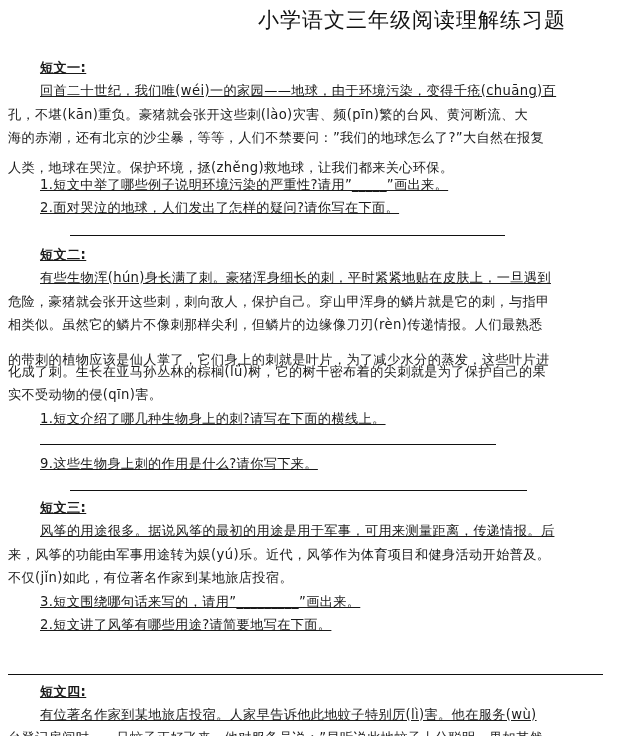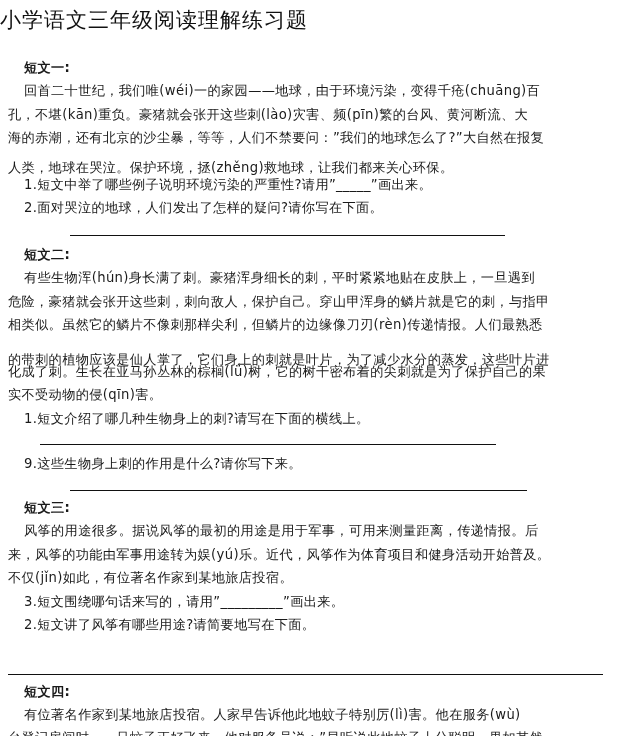--- a/index.html
+++ b/index.html
@@ -1,22 +1,22 @@
 <!DOCTYPE html>
 <html><head>
   <meta charset="utf-8">
   <style>
     html, body { margin: 0; padding: 0; background: #ffffff; }
     body { width: 632px; height: 736px; position: relative; overflow: hidden;
            font-family: "DejaVu Sans", "Liberation Sans", sans-serif; color: #1a1a1a; }
-    .title { position: absolute; left: 0; width: 566px; top: 6px; text-align: left;
+    .title { position: absolute; left: 0; width: 566px; top: 6px; text-align: right;
              font-size: 21px; letter-spacing: 1px; color: #111; }
     .ln { position: absolute; left: 8px; width: 612px; font-size: 13.2px; line-height: 18px;
           white-space: nowrap; letter-spacing: 0.35px; }
-    .ind { left: 24px; width: 580px; }
+    .ind { left: 40px; width: 580px; text-decoration: underline; }
     .heading { font-weight: bold; }
     .rule { position: absolute; height: 0; border-top: 1px solid #111; }
   </style>
 </head>
 <body>
 
 <div class="title">小学语文三年级阅读理解练习题</div>
 
 <div class="ln ind heading" style="top:59px">短文一:</div>
 <div class="ln ind" style="top:82px">回首二十世纪，我们唯(wéi)一的家园——地球，由于环境污染，变得千疮(chuāng)百</div>

